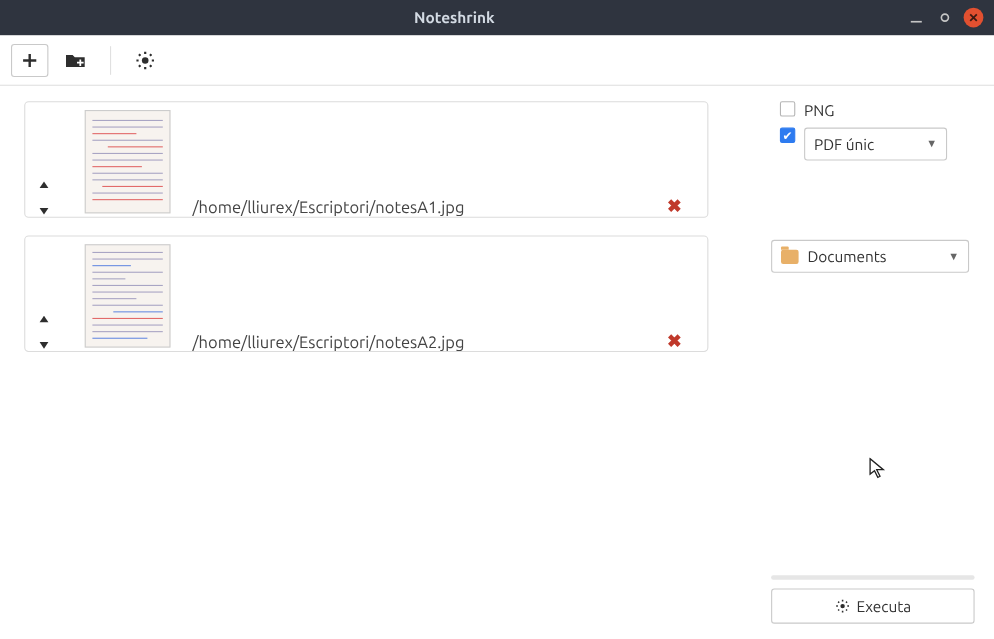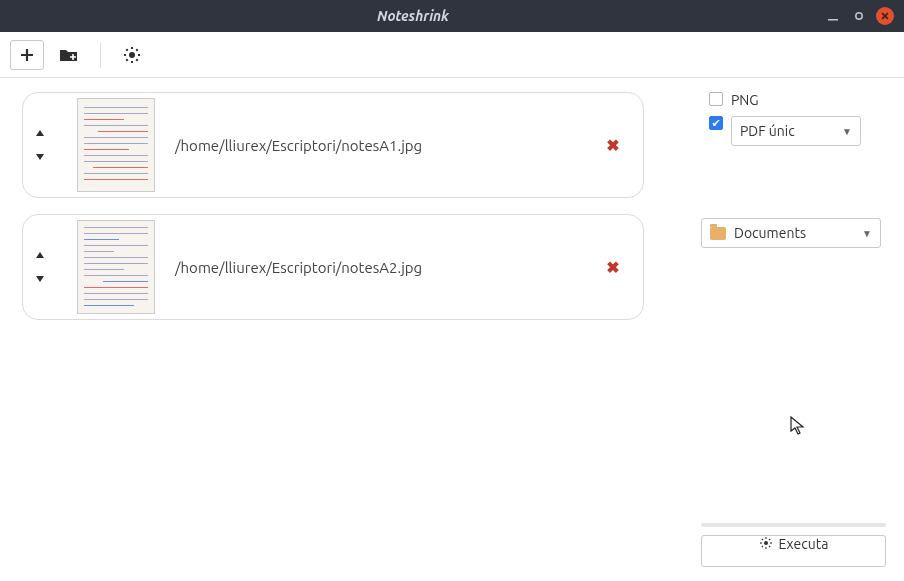--- a/index.html
+++ b/index.html
@@ -1,28 +1,28 @@
 <!DOCTYPE html>
 <html><head>
 <meta charset="utf-8">
 <style>
 * { box-sizing: border-box; margin: 0; padding: 0; }
 body { font-family: -apple-system, "Segoe UI", Ubuntu, Cantarell, sans-serif; font-size: 14px; background: #fff; color: #333; width: 904px; height: 581px; overflow: hidden; }
-.titlebar { height: 32px; background: #2f343f; display: flex; align-items: center; padding: 16px 10px; color: #d3dae3; font-style: italic; }
+.titlebar { height: 32px; background: #2f343f; display: flex; align-items: center; padding: 16px 10px; color: #d3dae3; }
 .titlebar-title { flex: 1; text-align: center; font-weight: 600; font-size: 14px; }
 .tb-btn { width: 18px; height: 18px; display: inline-flex; align-items: center; justify-content: center; margin-left: 8px; cursor: pointer; border-radius: 50%; }
 .tb-close { background: #e25030; }
 .tb-min, .tb-max { color: #c5c5c5; }
 .toolbar { height: 46px; border-bottom: 1px solid #e0e0e0; display: flex; align-items: center; padding: 0 10px; gap: 8px; }
 .tool-btn { width: 34px; height: 30px; border: 1px solid transparent; border-radius: 3px; display: inline-flex; align-items: center; justify-content: center; cursor: pointer; color: #2e2e2e; }
 .tool-btn.primary { border: 1px solid #c9c9c9; background: #fff; }
 .tool-sep { width: 1px; height: 26px; background: #e0e0e0; margin: 0 6px; }
 .content { display: flex; height: calc(100% - 32px - 46px); }
 .list-pane { flex: 1; padding: 14px 0 14px 22px; display: flex; flex-direction: column; gap: 16px; overflow-y: auto; }
-.file-card { display: flex; align-items: center; height: 106px; border: 1px solid #dcdcdc; border-radius: 16px; background: #fff; width: 622px; padding: 0 16px 0 0; gap: 18px; }
+.file-card { display: flex; align-items: flex-end; height: 106px; border: 1px solid #dcdcdc; border-radius: 4px; background: #fff; width: 622px; padding: 0 16px 0 0; gap: 18px; }
 .arrows { width: 34px; display: flex; flex-direction: column; align-items: center; gap: 10px; }
 .arrow { cursor: pointer; color: #2e2e2e; }
 .thumb { width: 82px; height: 100px; display: flex; align-items: center; justify-content: center; }
 .thumb-inner { width: 78px; height: 94px; border: 1px solid #ccc; background: #f7f3ef; position: relative; overflow: hidden; }
 .thumb-line { position: absolute; left: 6px; right: 6px; height: 1px; background: #a9a5c4; }
 .thumb-red { background: #e26a6a; }
 .thumb-blue { background: #6a8de2; }
 .file-path { flex: 1; font-size: 15px; color: #444; }
 .remove-x { width: 28px; color: #c0392b; font-weight: bold; font-size: 16px; display: flex; align-items: center; justify-content: center; cursor: pointer; }
 .side-pane { width: 216px; border-left: 1px solid transparent; padding: 14px 18px 14px 12px; display: flex; flex-direction: column; position: relative; }
@@ -31,21 +31,21 @@
 .check-box { width: 14px; height: 14px; border: 1px solid #b5b5b5; border-radius: 2px; background: #fff; display: inline-flex; align-items: center; justify-content: center; flex-shrink: 0; cursor: pointer; }
 .check-box.checked { background: #2d7bf0; border-color: #2d7bf0; color: #fff; font-size: 11px; }
 .dropdown { height: 30px; border: 1px solid #c9c9c9; border-radius: 3px; background: #fff; display: flex; align-items: center; padding: 0 8px; cursor: pointer; width: 130px; font-size: 14px; }
 .dropdown .dd-label { flex: 1; }
 .dd-caret { font-size: 10px; color: #666; }
 .folder-dd { width: 180px; margin-top: 18px; }
 .folder-ic { width: 16px; height: 13px; background: #e8b068; border-radius: 2px; margin-right: 8px; display: inline-block; position: relative; }
 .folder-ic::before { content: ""; position: absolute; top: -3px; left: 0; width: 7px; height: 3px; background: #e8b068; border-radius: 1px 1px 0 0; }
 .spacer { flex: 1; }
 .scroll-hint { height: 4px; background: #e6e6e6; border-radius: 2px; margin: 0 0 8px 0; width: 100%; }
-.execute-btn { height: 32px; border: 1px solid #c9c9c9; border-radius: 3px; background: #fff; display: flex; justify-content: center; gap: 6px; cursor: pointer; font-size: 14px; color: #333; width: 100%; }
+.execute-btn { height: 32px; border: 1px solid #c9c9c9; border-radius: 3px; background: #fff; display: flex; align-items: center; justify-content: center; gap: 6px; cursor: pointer; font-size: 14px; color: #333; width: 100%; }
 .gear-sm { display:inline-block; }
 .cursor-ptr { position: absolute; left: 790px; top: 416px; pointer-events: none; color: #222; }
 svg { display: block; }
 </style>
 </head>
 <body>
 
 <div class="titlebar">
   <span class="titlebar-title">Noteshrink</span>
   <span class="tb-btn tb-min">

